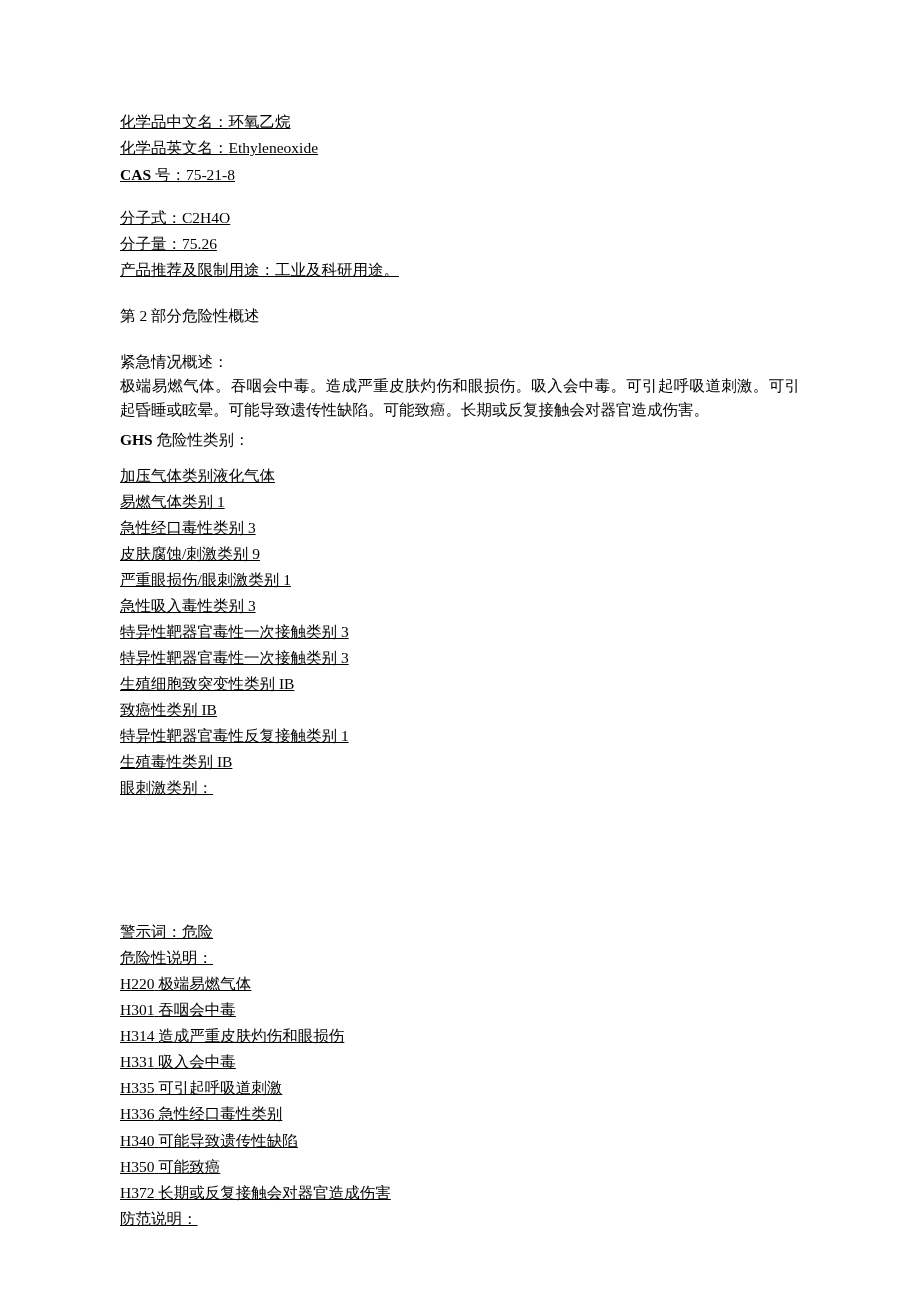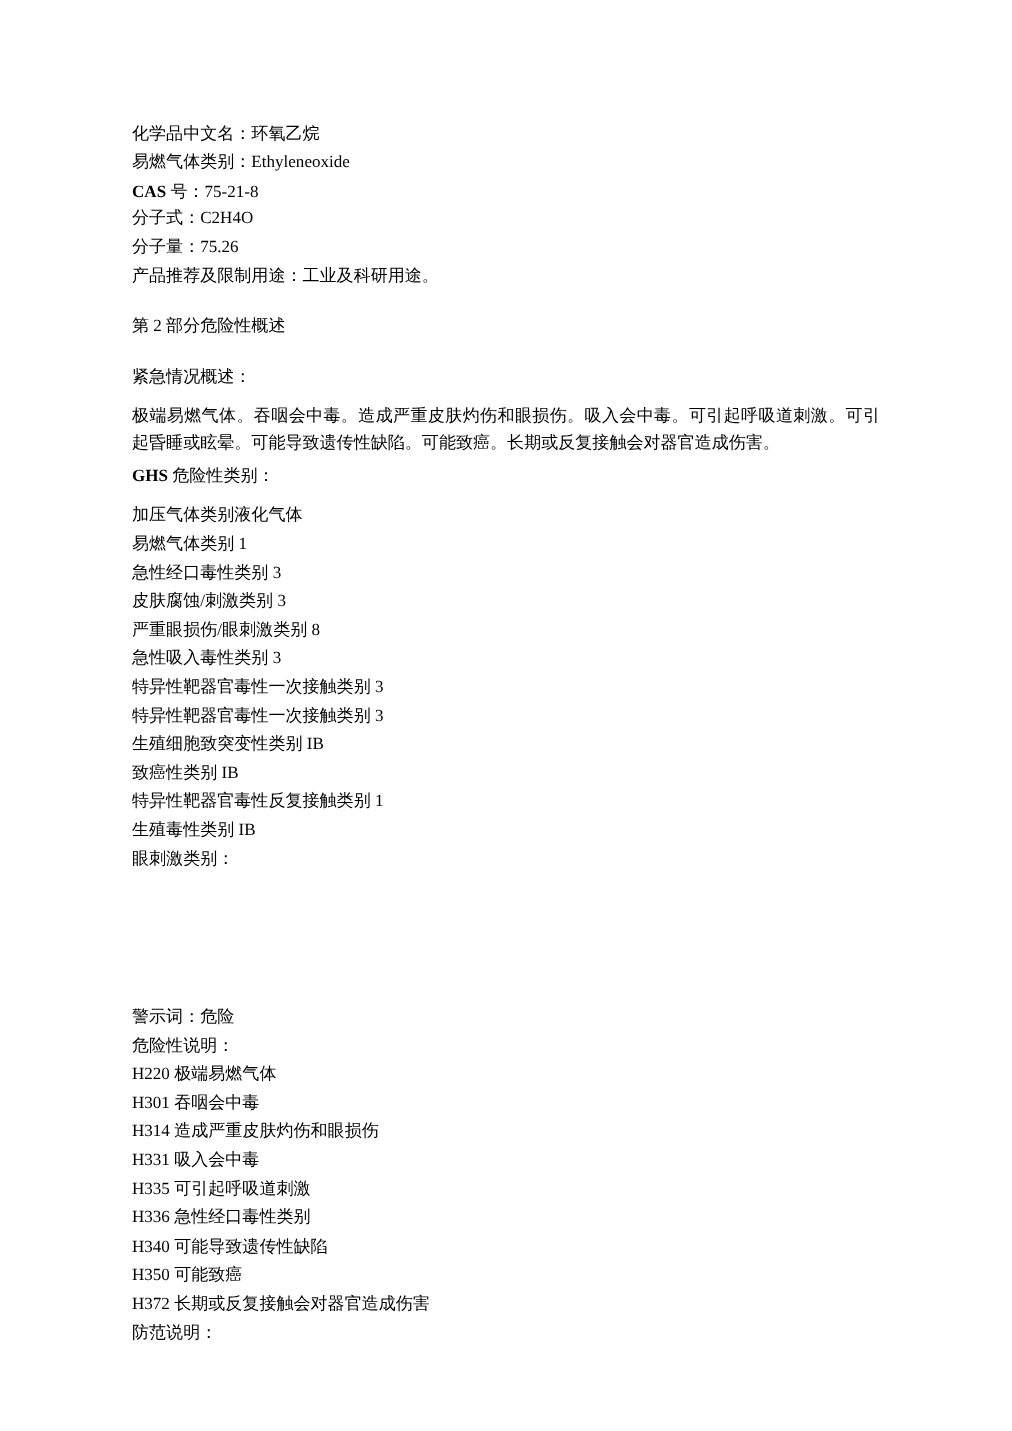--- a/index.html
+++ b/index.html
@@ -28,52 +28,53 @@
     }
     .latin {
       font-family: "Times New Roman", serif;
     }
     .ghs-label {
       font-family: "Times New Roman", serif;
       font-weight: bold;
     }
     .block {
       margin-bottom: 2px;
+      text-decoration: underline;
     }
     .gap {
       height: 118px;
     }
   </style>
 </head>
 <body>
 
 <p class="para block"><span>化学品中文名：</span><span>环氧乙烷</span></p>
 
-<p class="para block"><span>易燃气体类别：</span><span class="latin">Ethyleneoxide</span></p>
+<p class="para block"><span>化学品英文名：</span><span class="latin">Ethyleneoxide</span></p>
 
-<p class="para block" style="margin-top:3px;margin-bottom:0;"><span class="cas-label">CAS</span> <span>号：</span><span class="latin">75-21-8</span></p>
+<p class="para block" style="margin-top:3px;margin-bottom:19px;"><span class="cas-label">CAS</span> <span>号：</span><span class="latin">75-21-8</span></p>
 
 <p class="para block"><span>分子式：</span><span class="latin">C2H4O</span></p>
 
 <p class="para block"><span>分子量：</span><span class="latin">75.26</span></p>
 
 <p class="para block"><span>产品推荐及限制用途：</span><span>工业及科研用途。</span></p>
 
 <p class="para heading">第 2 部分危险性概述</p>
 
 <p class="para">紧急情况概述：</p>
-<p class="para" style="text-align:justify;margin-top:12px;">极端易燃气体。吞咽会中毒。造成严重皮肤灼伤和眼损伤。吸入会中毒。可引起呼吸道刺激。可引起昏睡或眩晕。可能导致遗传性缺陷。可能致癌。长期或反复接触会对器官造成伤害。</p>
+<p class="para" style="text-align:justify;">极端易燃气体。吞咽会中毒。造成严重皮肤灼伤和眼损伤。吸入会中毒。可引起呼吸道刺激。可引起昏睡或眩晕。可能导致遗传性缺陷。可能致癌。长期或反复接触会对器官造成伤害。</p>
 
 <p class="para" style="margin-top:6px;margin-bottom:12px;"><span class="ghs-label">GHS</span> <span>危险性类别：</span></p>
 
 <p class="para block">加压气体类别液化气体</p>
 <p class="para block">易燃气体类别 1</p>
 <p class="para block">急性经口毒性类别 3</p>
-<p class="para block">皮肤腐蚀/刺激类别 3</p>
-<p class="para block">严重眼损伤/眼刺激类别 8</p>
+<p class="para block">皮肤腐蚀/刺激类别 9</p>
+<p class="para block">严重眼损伤/眼刺激类别 1</p>
 <p class="para block">急性吸入毒性类别 3</p>
 <p class="para block">特异性靶器官毒性一次接触类别 3</p>
 <p class="para block">特异性靶器官毒性一次接触类别 3</p>
 <p class="para block">生殖细胞致突变性类别 IB</p>
 <p class="para block">致癌性类别 IB</p>
 <p class="para block">特异性靶器官毒性反复接触类别 1</p>
 <p class="para block">生殖毒性类别 IB</p>
 <p class="para block">眼刺激类别：</p>
 
 <div class="gap"></div>

